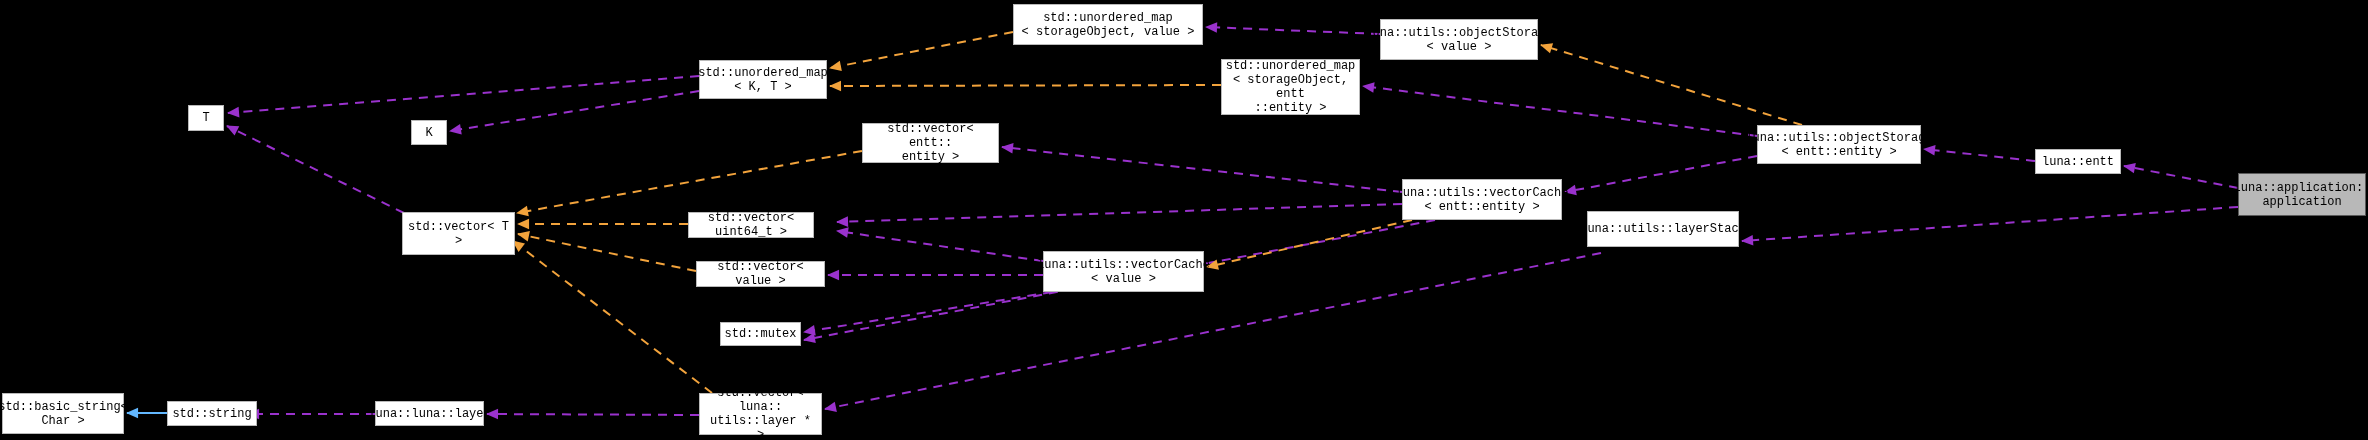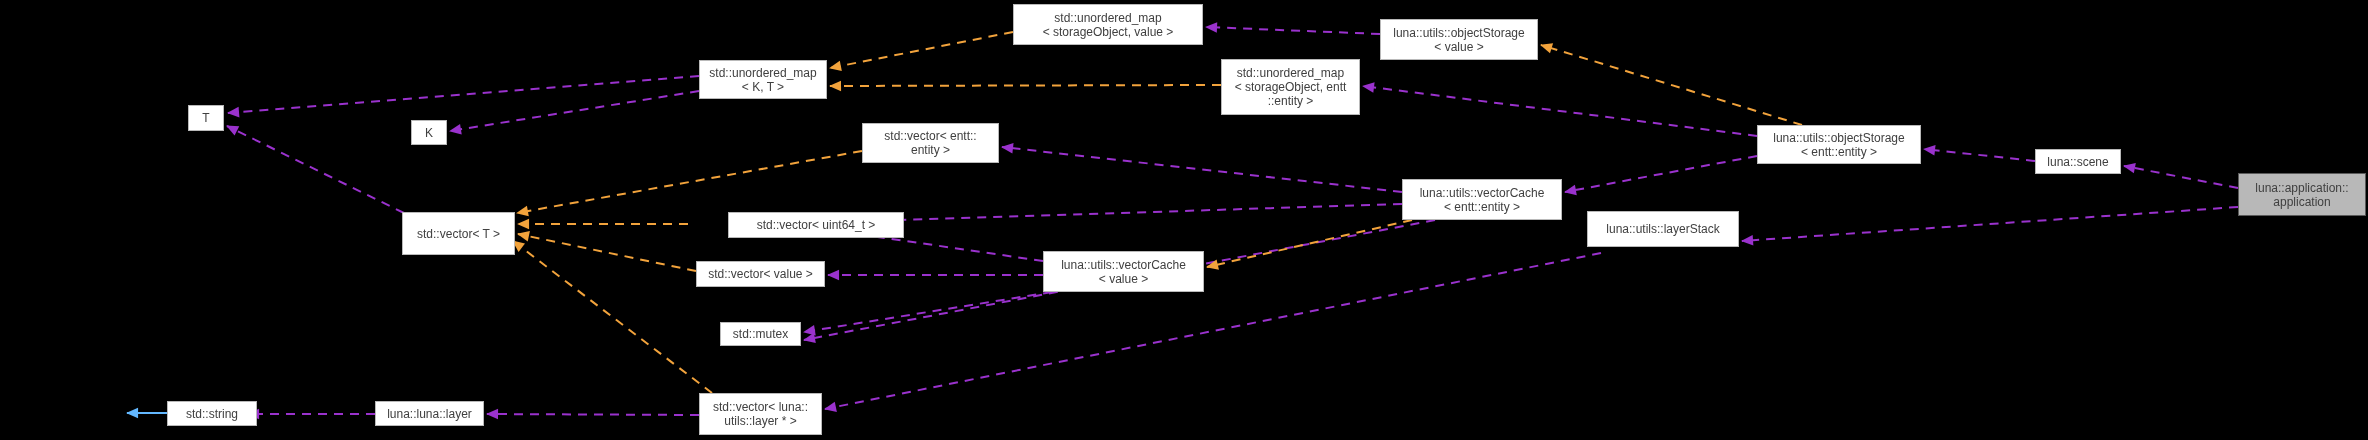--- a/index.html
+++ b/index.html
@@ -10,26 +10,27 @@
     overflow:hidden;
     font-family:"Liberation Sans", sans-serif;
   }
   #edges{position:absolute;left:0;top:0;width:2368px;height:440px;}
   .node{
     position:absolute;
     display:flex;align-items:center;justify-content:center;
     box-sizing:border-box;
     background:#ffffff;
     border:1.5px solid #b9b9b9;
-    color:#404040;
+    color:#000000;
     font-size:12px;line-height:14px;
     text-align:center;
     white-space:pre-line;
     padding:2px 4px;
     z-index:2;
+    font-family:Liberation Mono, monospace;
   }
   .node.selected{
     background:#b8b8b8;
     border-color:#5a5a5a;
   }
 </style>
 </head>
 <body>
 
 <div id="canvas">
@@ -83,30 +84,32 @@
 &lt; storageObject, value &gt;</span></div>
   <div class="node" style="left:1380px;top:19px;width:158px;height:41px"><span>luna::utils::objectStorage
 &lt; value &gt;</span></div>
   <div class="node" style="left:1221px;top:59px;width:139px;height:56px"><span>std::unordered_map
 &lt; storageObject, entt
 ::entity &gt;</span></div>
   <div class="node" style="left:862px;top:123px;width:137px;height:40px"><span>std::vector&lt; entt::
 entity &gt;</span></div>
   <div class="node" style="left:1757px;top:125px;width:164px;height:39px"><span>luna::utils::objectStorage
 &lt; entt::entity &gt;</span></div>
-  <div class="node" style="left:2035px;top:149px;width:86px;height:25px"><span>luna::scene</span></div>
+  <div class="node" style="left:2035px;top:149px;width:86px;height:25px"><span>luna::entt</span></div>
   <div class="node selected" style="left:2238px;top:173px;width:128px;height:43px"><span>luna::application::
 application</span></div>
   <div class="node" style="left:402px;top:212px;width:113px;height:43px"><span>std::vector&lt; T &gt;</span></div>
-  <div class="node" style="left:728px;top:212px;width:176px;height:26px"><span>std::vector&lt; uint64_t &gt;</span></div>
+  <div class="node" style="left:688px;top:212px;width:126px;height:26px"><span>std::vector&lt; uint64_t &gt;</span></div>
   <div class="node" style="left:1402px;top:179px;width:160px;height:41px"><span>luna::utils::vectorCache
 &lt; entt::entity &gt;</span></div>
   <div class="node" style="left:1043px;top:251px;width:161px;height:41px"><span>luna::utils::vectorCache
 &lt; value &gt;</span></div>
   <div class="node" style="left:1587px;top:211px;width:152px;height:36px"><span>luna::utils::layerStack</span></div>
   <div class="node" style="left:696px;top:261px;width:129px;height:26px"><span>std::vector&lt; value &gt;</span></div>
   <div class="node" style="left:720px;top:322px;width:81px;height:24px"><span>std::mutex</span></div>
+  <div class="node" style="left:2px;top:393px;width:122px;height:41px"><span>std::basic_string&lt;
+Char &gt;</span></div>
   <div class="node" style="left:167px;top:401px;width:90px;height:25px"><span>std::string</span></div>
   <div class="node" style="left:375px;top:401px;width:109px;height:25px"><span>luna::luna::layer</span></div>
   <div class="node" style="left:699px;top:393px;width:123px;height:42px"><span>std::vector&lt; luna::
 utils::layer * &gt;</span></div>
 
 </div>
 
 </body></html>

